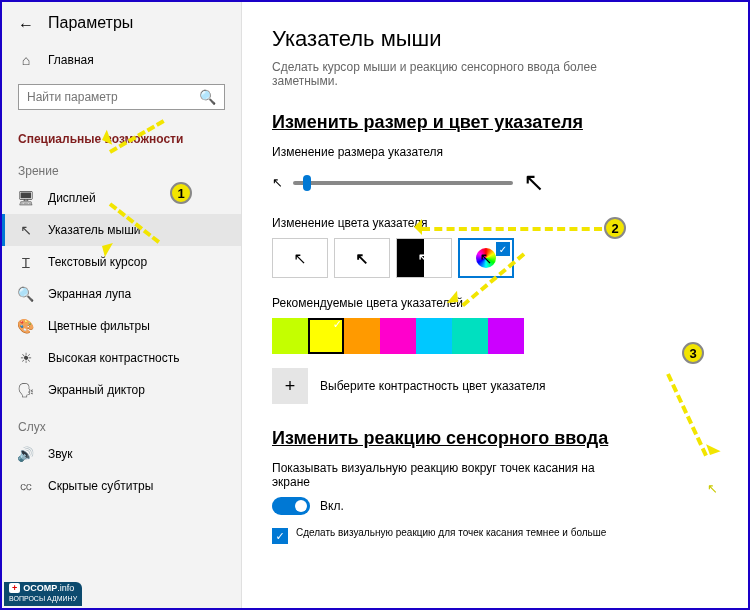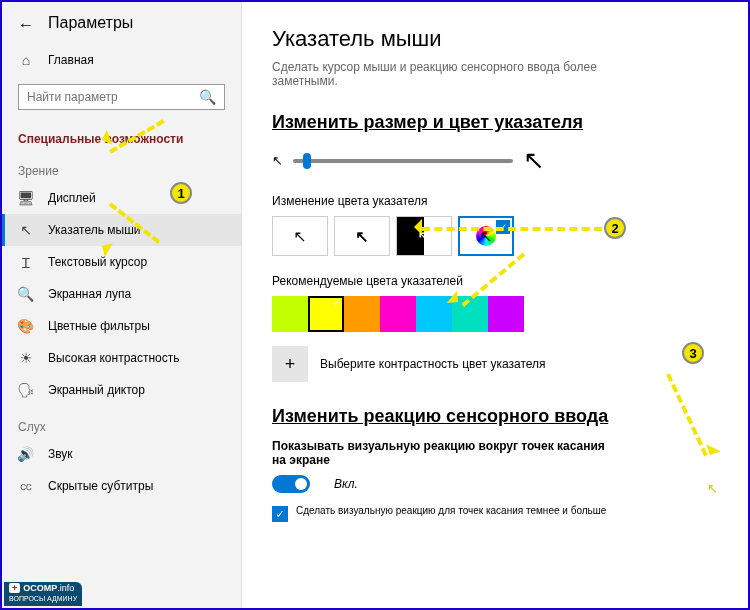--- a/index.html
+++ b/index.html
@@ -28,21 +28,21 @@
     .color-options { display: flex; gap: 6px; margin-bottom: 18px; }
     .color-opt { width: 56px; height: 40px; border: 1px solid #ccc; display: flex; align-items: center; justify-content: center; cursor: pointer; position: relative; }
     .color-opt.selected { border: 2px solid #0078d4; }
     .color-opt .check { position: absolute; top: 2px; right: 2px; width: 14px; height: 14px; background: #0078d4; color: #fff; font-size: 10px; display: flex; align-items: center; justify-content: center; }
     .rec-colors { display: flex; margin-bottom: 14px; }
     .swatch { width: 36px; height: 36px; cursor: pointer; position: relative; }
     .swatch.selected { outline: 2px solid #000; outline-offset: -2px; }
     .swatch.selected::after { content: "✓"; position: absolute; top: 0; right: 2px; color: #fff; font-size: 11px; }
     .custom-color { display: flex; align-items: center; gap: 12px; margin-bottom: 24px; }
     .plus-box { width: 36px; height: 36px; background: #e5e5e5; display: flex; align-items: center; justify-content: center; font-size: 18px; cursor: pointer; }
-    .toggle-row { display: flex; align-items: center; gap: 24px; margin-bottom: 12px; font-style: italic; }
+    .toggle-row { display: flex; align-items: center; gap: 10px; margin-bottom: 12px; }
     .toggle { width: 38px; height: 18px; background: #0078d4; border-radius: 9px; position: relative; cursor: pointer; }
     .toggle::after { content: ""; position: absolute; width: 12px; height: 12px; background: #fff; border-radius: 50%; top: 3px; right: 3px; }
     .check-row { display: flex; align-items: flex-start; gap: 8px; }
     .checkbox { width: 16px; height: 16px; background: #0078d4; color: #fff; font-size: 11px; display: flex; align-items: center; justify-content: center; cursor: pointer; margin-top: 1px; }
     .overlay { position: absolute; inset: 0; pointer-events: none; }
     .marker { position: absolute; width: 22px; height: 22px; background: #f2e500; border: 2px solid #888; border-radius: 50%; font-weight: bold; font-size: 13px; display: flex; align-items: center; justify-content: center; }
     .arrow-dash { position: absolute; border-top: 4px dashed #f2e500; transform-origin: left center; }
     .arrow-head { position: absolute; width: 0; height: 0; border: 8px solid transparent; }
     .watermark { position: absolute; bottom: 2px; left: 2px; background: #0c4a6e; color: #fff; font-size: 9px; padding: 2px 5px; border-radius: 0 6px 0 0; line-height: 1.1; }
     .watermark .plus { background: #fff; color: #d00; font-weight: bold; padding: 0 3px; border-radius: 2px; margin-right: 3px; }
@@ -107,20 +107,21 @@
         </div>
       </div>
 
   </aside>
 
   <main class="main">
     <h1 class="page-title">Указатель мыши</h1>
     <p class="page-desc">Сделать курсор мыши и реакцию сенсорного ввода более заметными.</p>
 
     <h2 class="section-h">Изменить размер и цвет указателя</h2>
+    <p class="field-label">Изменение размера указателя</p>
     <div class="slider-row">
       <span class="cursor-small">↖</span>
       <div class="slider">
         <div class="slider-thumb"></div>
       </div>
       <span class="cursor-big">↖</span>
     </div>
 
     <p class="field-label">Изменение цвета указателя</p>
     <div class="color-options">
@@ -150,21 +151,21 @@
         <div class="swatch" style="background: rgb(0, 224, 192);"></div>
         <div class="swatch" style="background: rgb(204, 0, 255);"></div>
       </div>
 
     <div class="custom-color">
       <div class="plus-box">+</div>
       <span style="font-size:12px;">Выберите контрастность цвет указателя</span>
     </div>
 
     <h2 class="section-h">Изменить реакцию сенсорного ввода</h2>
-    <p class="field-label" style="max-width:340px;font-weight:bold;">Показывать визуальную реакцию вокруг точек касания на экране</p>
+    <p class="field-label" style="max-width:340px;">Показывать визуальную реакцию вокруг точек касания на экране</p>
     <div class="toggle-row">
       <div class="toggle"></div>
       <span style="font-size:12px;">Вкл.</span>
     </div>
     <div class="check-row">
       <div class="checkbox">✓</div>
       <span style="font-size:10px;max-width:320px;">Сделать визуальную реакцию для точек касания темнее и больше</span>
     </div>
   </main>
 </div>

